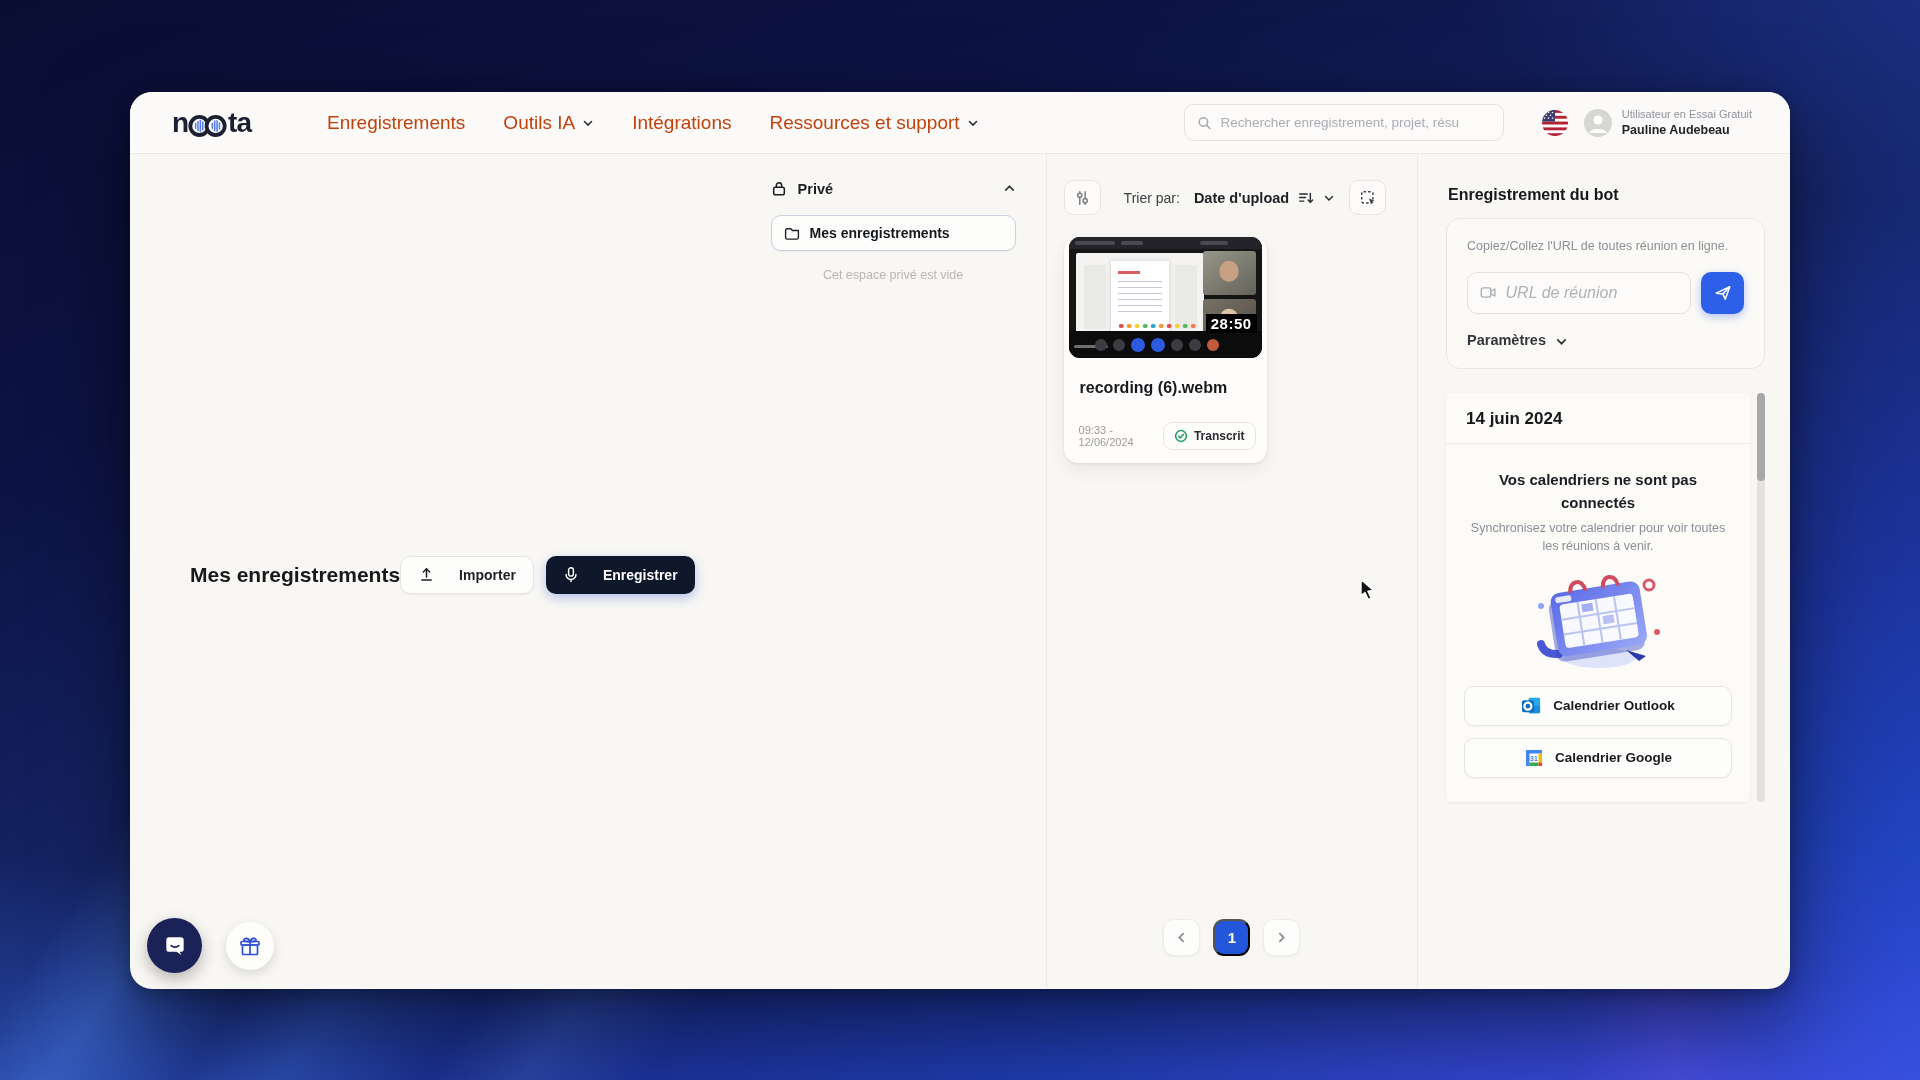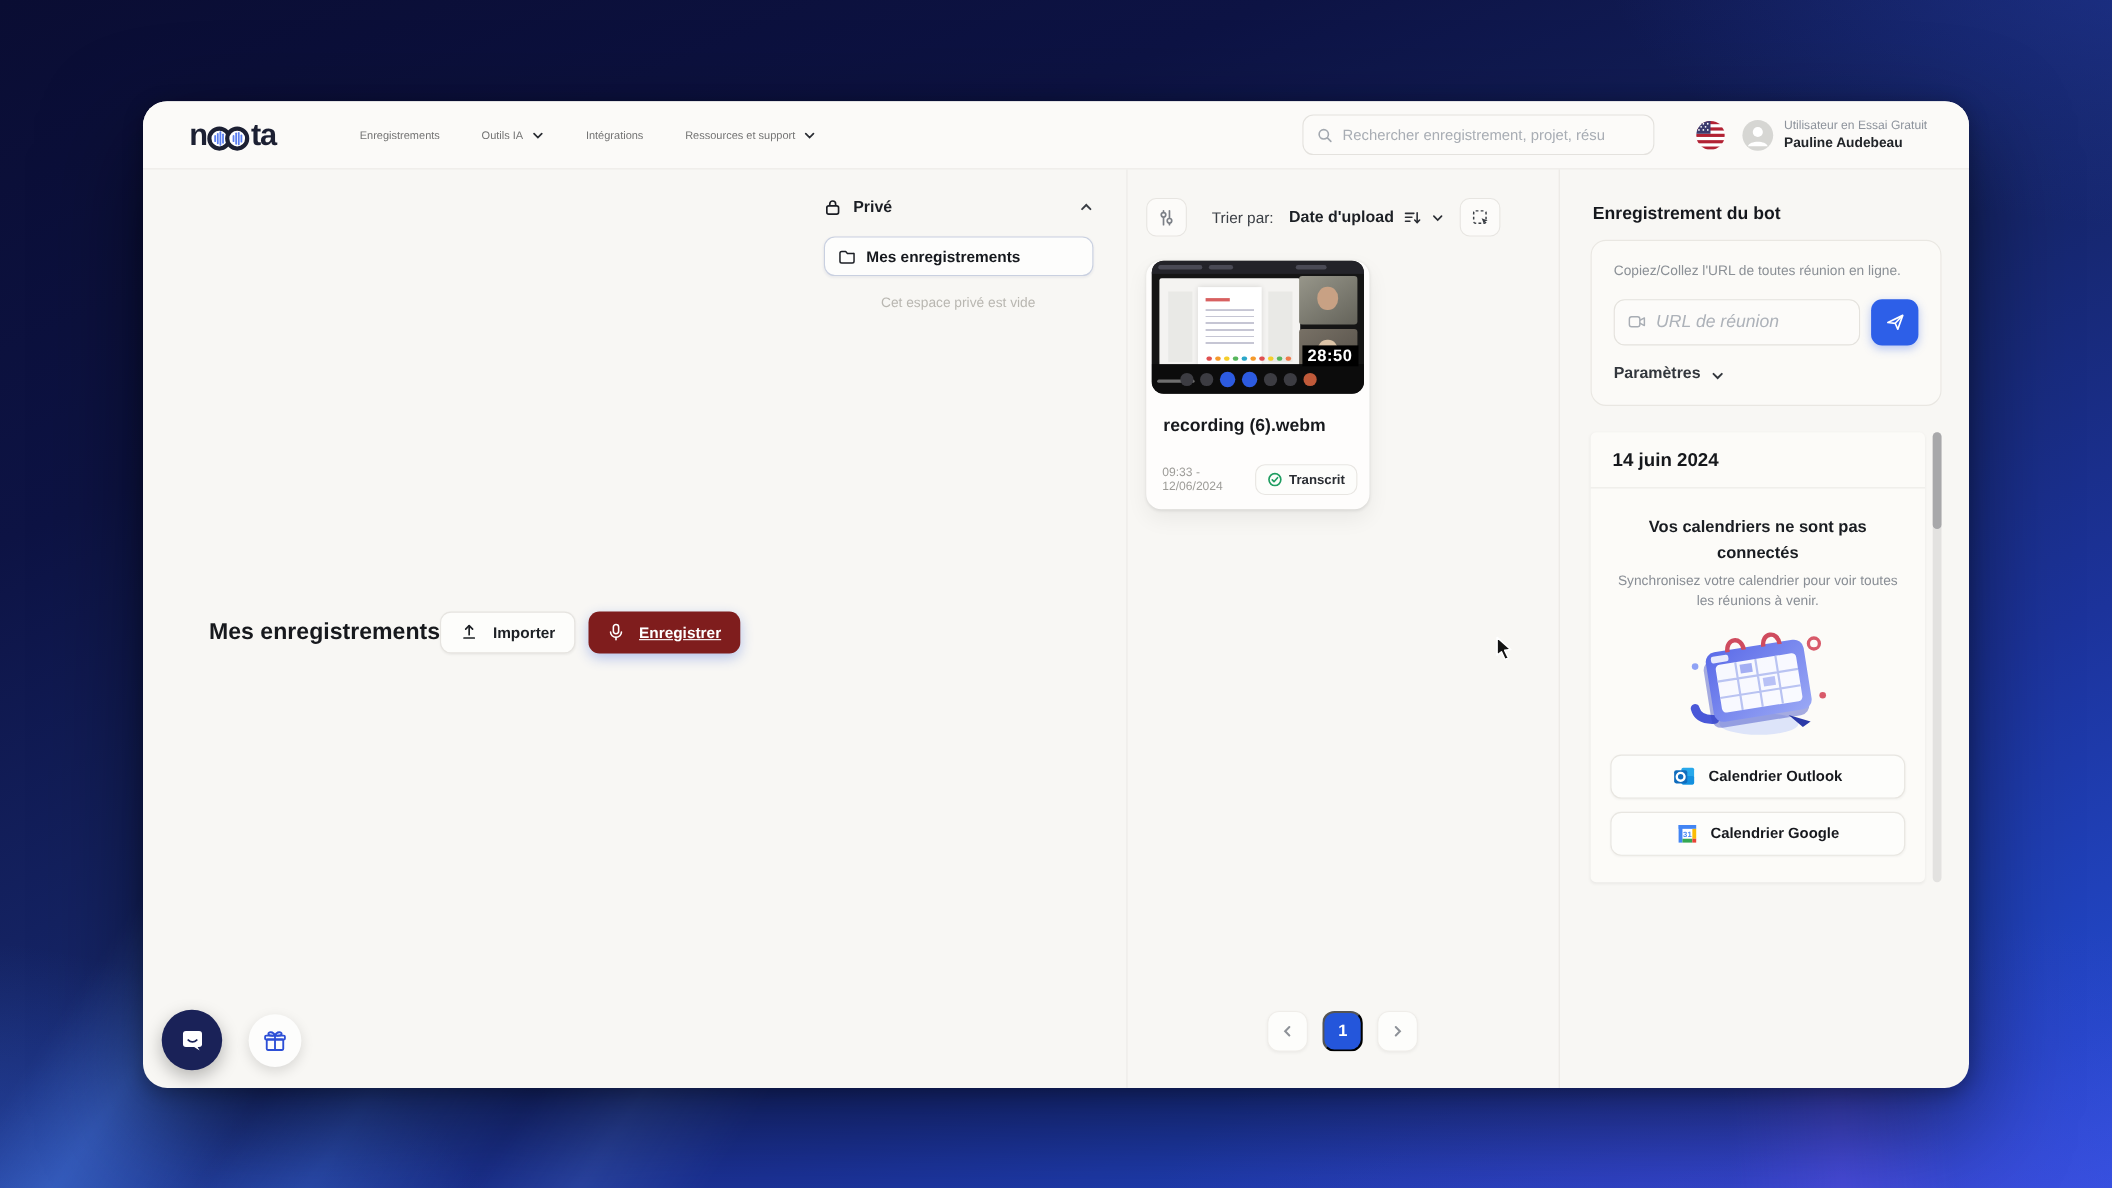--- a/index.html
+++ b/index.html
@@ -32,44 +32,44 @@
     box-shadow: 0 34px 90px rgba(0,0,0,.5), 0 4px 18px rgba(0,0,0,.3);
   }
 
   
   .topbar { height: 62px; display: flex; align-items: center; padding: 0 38px 0 42px;
             background: #fbfaf8; border-bottom: 1px solid #ebe9e5; }
   .logo { display: flex; align-items: center; cursor: pointer; }
   .logo span { font-size: 28px; font-weight: 800; color: #1c2033; letter-spacing: -1px; }
   .logo svg { margin: 4px -1px 0; }
   .nav { display: flex; gap: 38px; margin-left: 76px; }
-  .nav-item { display: flex; align-items: flex-end; gap: 7px; font-size: 10px; font-weight: 500;
-              color: #737373; cursor: pointer; white-space: nowrap; }
+  .nav-item { display: flex; align-items: center; gap: 7px; font-size: 19px; font-weight: 500;
+              color: #c2410c; cursor: pointer; white-space: nowrap; }
   .search { margin-left: auto; width: 320px; height: 37px; border: 1px solid #e4e2de; border-radius: 10px;
             background: #fcfbf9; display: flex; align-items: center; gap: 9px; padding: 0 12px; }
   .search input { border: 0; outline: 0; background: transparent; font-size: 13.5px; color: #333; width: 100%; }
   .search input::placeholder { color: #a8adb4; }
   .flag { margin-left: 38px; cursor: pointer; flex: none; }
   .avatar { margin-left: 16px; width: 28px; height: 28px; border-radius: 50%; background: #d6d6d3;
             overflow: hidden; flex: none; }
   .userbox { margin-left: 10px; line-height: 1.3; white-space: nowrap; }
   .user-plan { font-size: 11px; color: #8d939c; }
   .user-name { font-size: 12.5px; font-weight: 700; color: #222529; }
 
   
   .content { display: flex; height: 835px; }
   .main { flex: 1; min-width: 0; display: flex; flex-direction: row; }
   .main-header { display: flex; align-items: center; padding: 28px 20px 22px 60px; }
   .main-header h1 { font-size: 21px; font-weight: 700; color: #17191d; }
   .actions { margin-left: auto; display: flex; gap: 12px; }
-  .btn { height: 38px; border-radius: 10px; display: flex; align-items: center; gap: 13px;
+  .btn { height: 38px; border-radius: 10px; display: flex; align-items: center; gap: 24px;
          padding: 0 17px; font-size: 14px; font-weight: 700; cursor: pointer; }
   .btn-import { background: #fdfdfb; border: 1px solid #e6e4e0; color: #1d2025;
                 box-shadow: 0 1px 2px rgba(0,0,0,.05); }
-  .btn-record { background: #7f1d1d; border: 0; color: #fff; box-shadow: 0 4px 12px rgba(36,80,212,.32); text-decoration: underline; }
+  .btn-record { background: #0f172a; border: 0; color: #fff; box-shadow: 0 4px 12px rgba(36,80,212,.32); }
 
   .main-body { flex: 1; display: flex; min-height: 0; }
   .folders { width: 332px; border-right: 1px solid #eceae6; padding: 26px 30px 0 56px; }
   .folder-head { display: flex; align-items: center; gap: 11px; font-size: 14.5px; font-weight: 700; color: #1b1e24; cursor: pointer; }
   .folder-head .chev { margin-left: auto; }
   .folder-item { margin-top: 18px; display: flex; align-items: center; gap: 10px; background: #fdfdfc;
                  border: 1px solid #c9d0e0; border-radius: 10px; padding: 9px 12px; font-size: 14px;
                  font-weight: 700; color: #15181d; box-shadow: 0 1px 2px rgba(30,50,120,.06); cursor: pointer; }
   .folder-empty { margin-top: 17px; text-align: center; font-size: 12.5px; color: #b9b7b1; }
 

